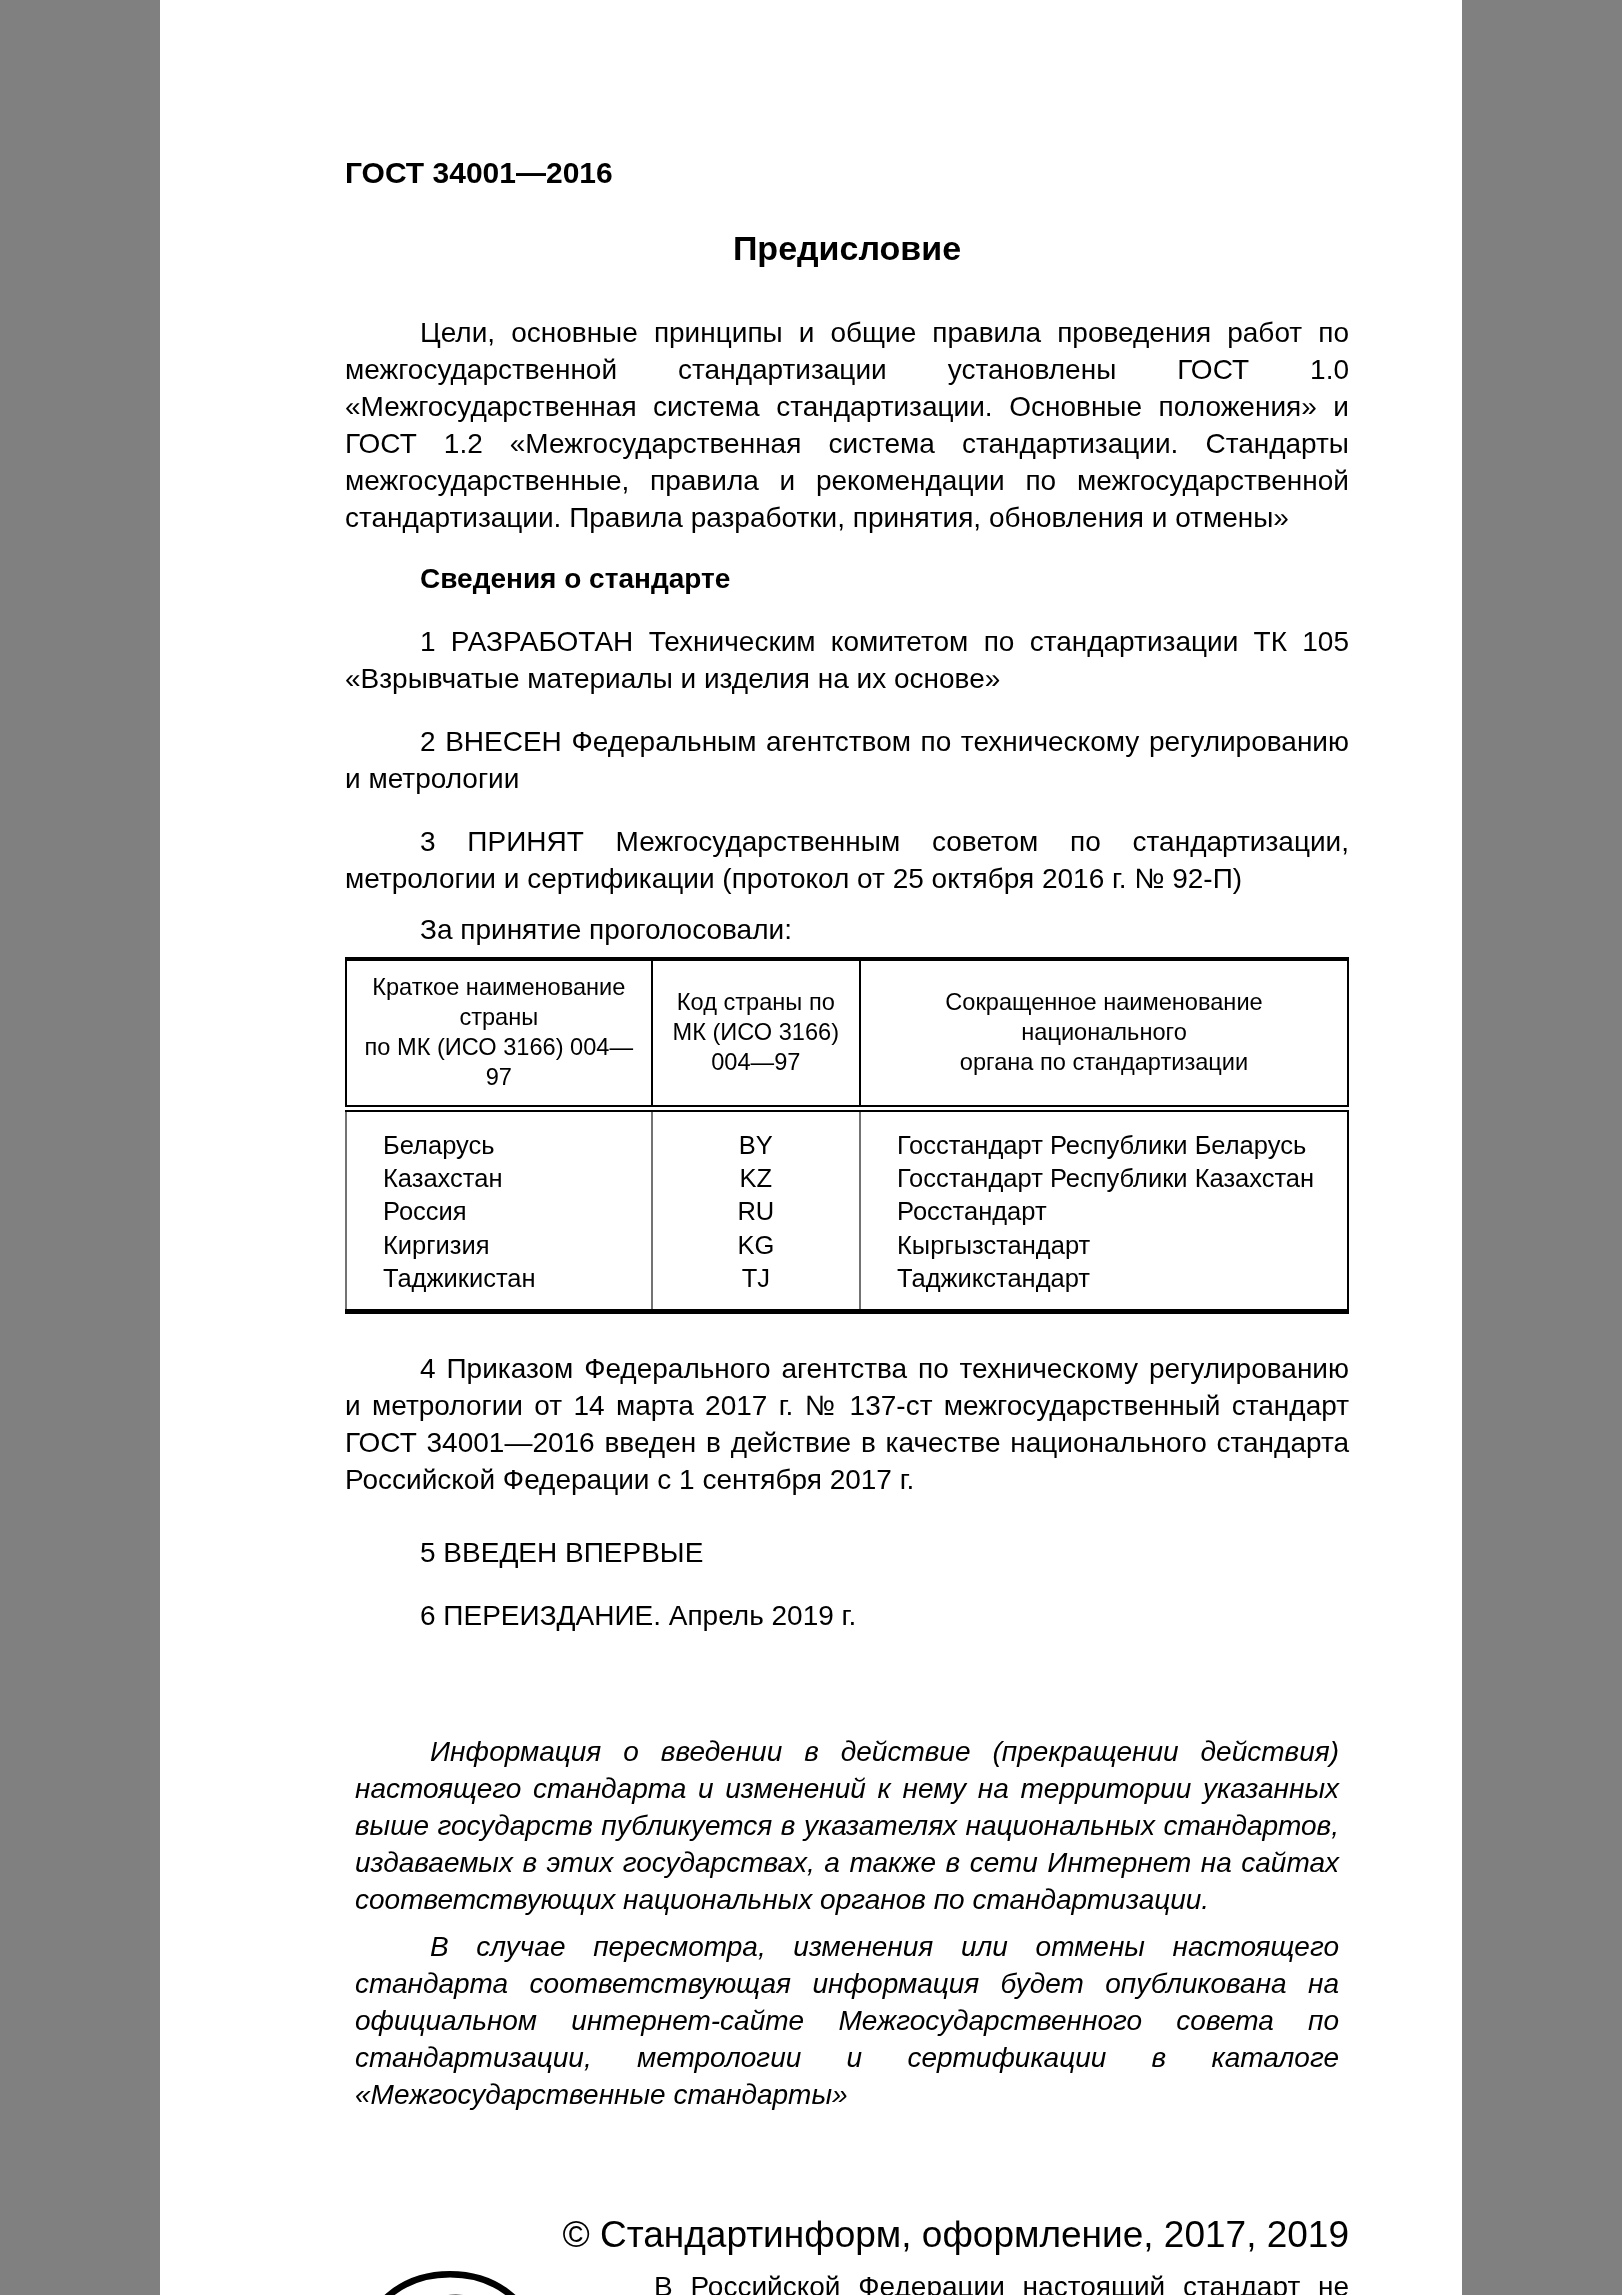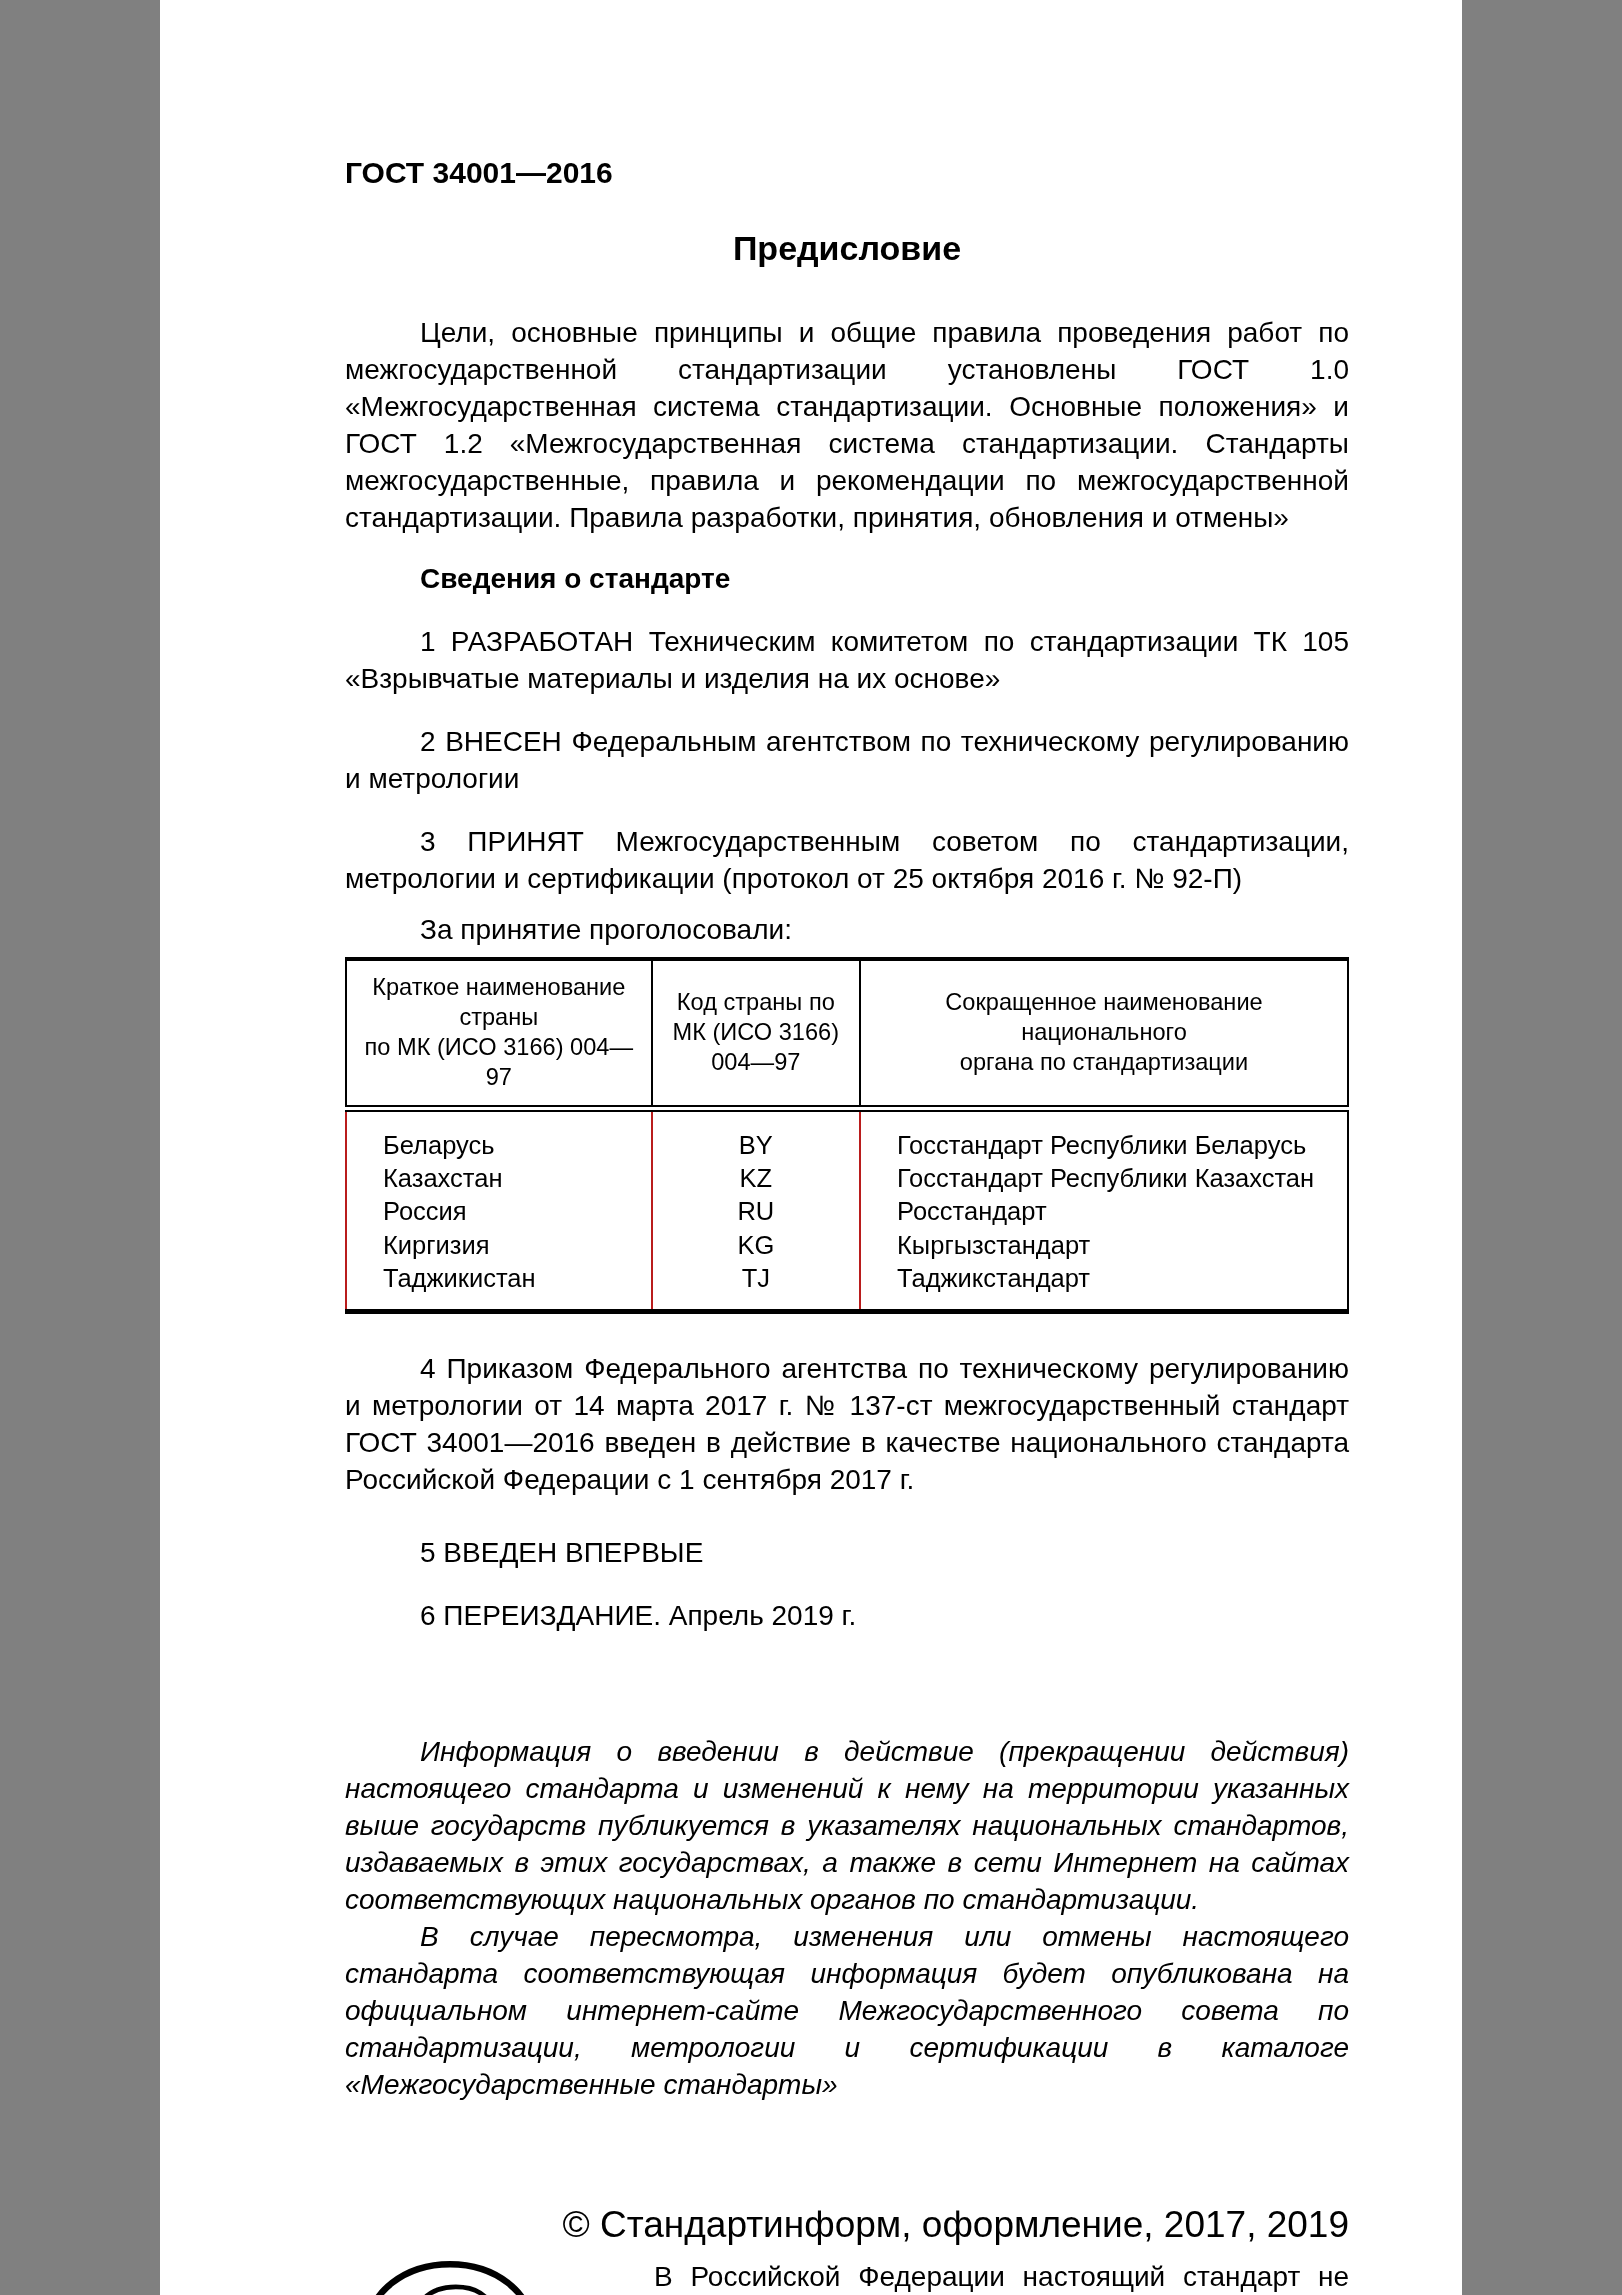--- a/index.html
+++ b/index.html
@@ -61,33 +61,33 @@
     text-align:center;
     vertical-align:middle;
     border-left:2px solid #000;
     border-bottom:7.9px double #000;
     padding:10.5px 6.5px 13px 6.5px;
     white-space:pre-line;
   }
   table.vote td {
     font-size:25.5px;
     line-height:32px;
-    border-left:2px solid #b91c1c;
+    border-left:2px solid #737373;
     padding:0.7px 6.5px 0.7px 36px;
     vertical-align:top;
   }
   table.vote td:nth-child(2) { text-align:center; padding:0.7px 6.5px; }
   table.vote tbody tr:first-child td { padding-top:17px; }
   table.vote tbody tr:last-child td { padding-bottom:14.4px; }
 
   .notice {
     font-style:italic;
     margin-top:99px;
   }
-  .notice .p { margin:0; }
+  .notice .p { margin:10px; }
   .copyright {
     margin-top:103px;
     text-align:right;
     font-size:37px;
   }
   .bottom-row {
     display:flex;
     margin-top:15.7px;
   }
   .logo-wrap {

